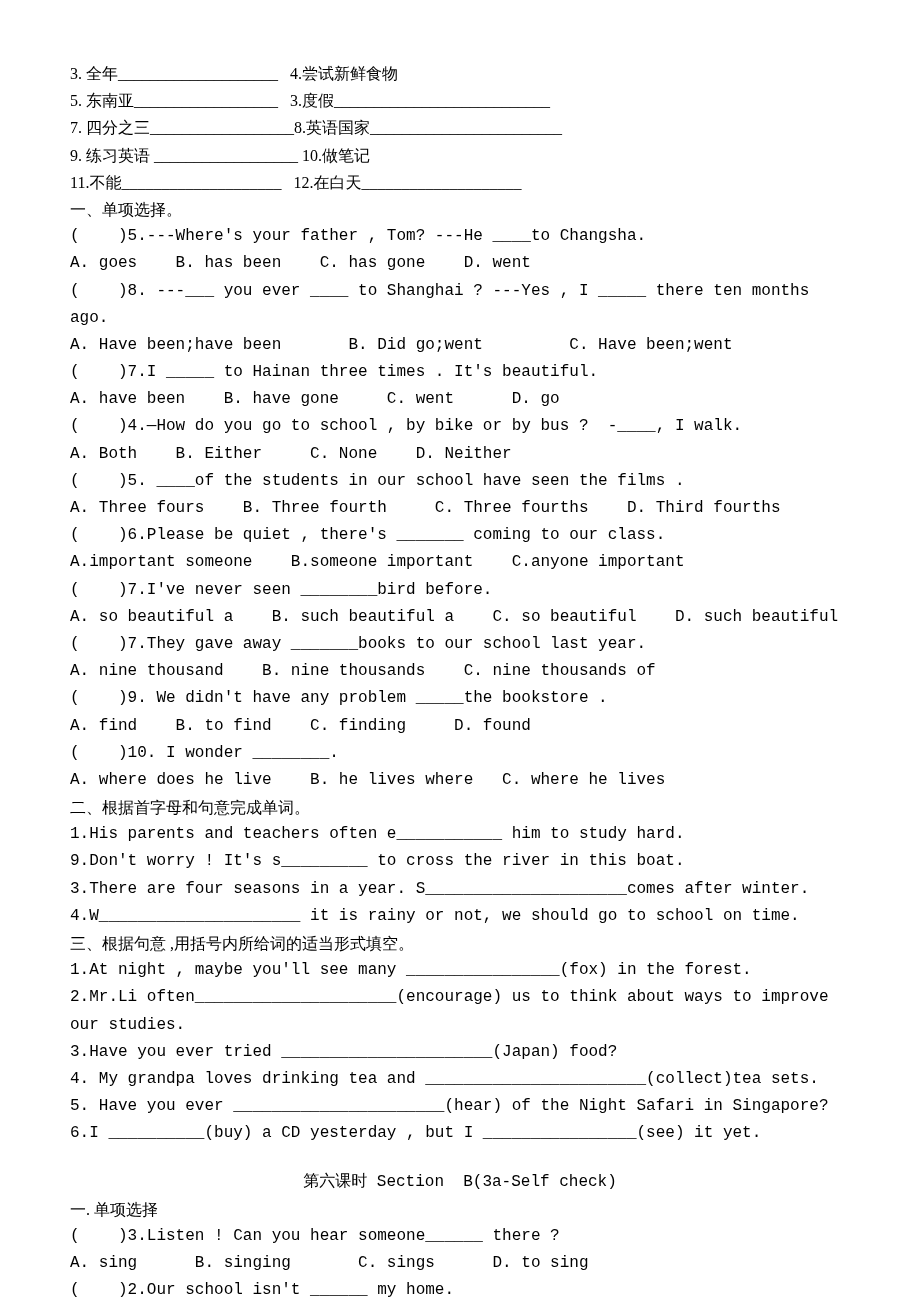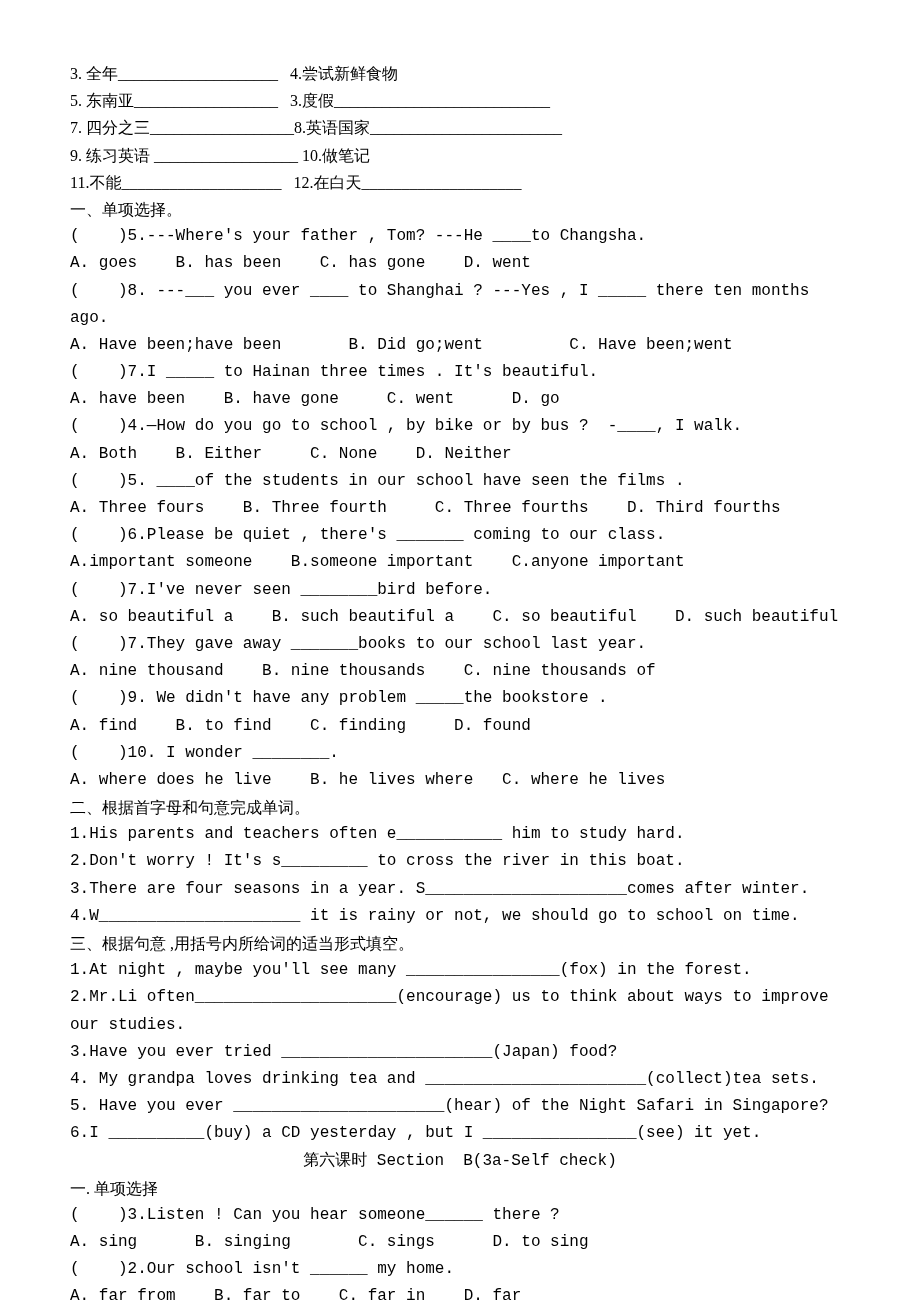--- a/index.html
+++ b/index.html
@@ -14,21 +14,21 @@
       color: #000;
     }
     .line {
       white-space: pre-wrap;
     }
     .mono {
       font-family: "Courier New", monospace;
     }
     .section-title {
       text-align: center;
-      margin-top: 0;
+      margin-top: 21px;
     }
   </style>
 </head>
 <body>
 
 <div class="line">3. 全年____________________   4.尝试新鲜食物</div>
 <div class="line">5. 东南亚__________________   3.度假___________________________</div>
 <div class="line">7. 四分之三__________________8.英语国家________________________</div>
 <div class="line">9. 练习英语 __________________ 10.做笔记</div>
 <div class="line">11.不能____________________   12.在白天____________________</div>
@@ -50,21 +50,21 @@
 <div class="line mono">A. so beautiful a    B. such beautiful a    C. so beautiful    D. such beautiful</div>
 <div class="line mono">(    )7.They gave away _______books to our school last year.</div>
 <div class="line mono">A. nine thousand    B. nine thousands    C. nine thousands of</div>
 <div class="line mono">(    )9. We didn't have any problem _____the bookstore .</div>
 <div class="line mono">A. find    B. to find    C. finding     D. found</div>
 <div class="line mono">(    )10. I wonder ________.</div>
 <div class="line mono">A. where does he live    B. he lives where   C. where he lives</div>
 
 <div class="line">二、根据首字母和句意完成单词。</div>
 <div class="line mono">1.His parents and teachers often e___________ him to study hard.</div>
-<div class="line mono">2.Don't worry ! It's s_________ to cross the river in this boat.</div>
+<div class="line mono">9.Don't worry ! It's s_________ to cross the river in this boat.</div>
 <div class="line mono">3.There are four seasons in a year. S_____________________comes after winter.</div>
 <div class="line mono">4.W_____________________ it is rainy or not, we should go to school on time.</div>
 
 <div class="line">三、根据句意 ,用括号内所给词的适当形式填空。</div>
 <div class="line mono">1.At night , maybe you'll see many ________________(fox) in the forest.</div>
 <div class="line mono">2.Mr.Li often_____________________(encourage) us to think about ways to improve our studies.</div>
 <div class="line mono">3.Have you ever tried ______________________(Japan) food?</div>
 <div class="line mono">4. My grandpa loves drinking tea and _______________________(collect)tea sets.</div>
 <div class="line mono">5. Have you ever ______________________(hear) of the Night Safari in Singapore?</div>
 <div class="line mono">6.I __________(buy) a CD yesterday , but I ________________(see) it yet.</div>

